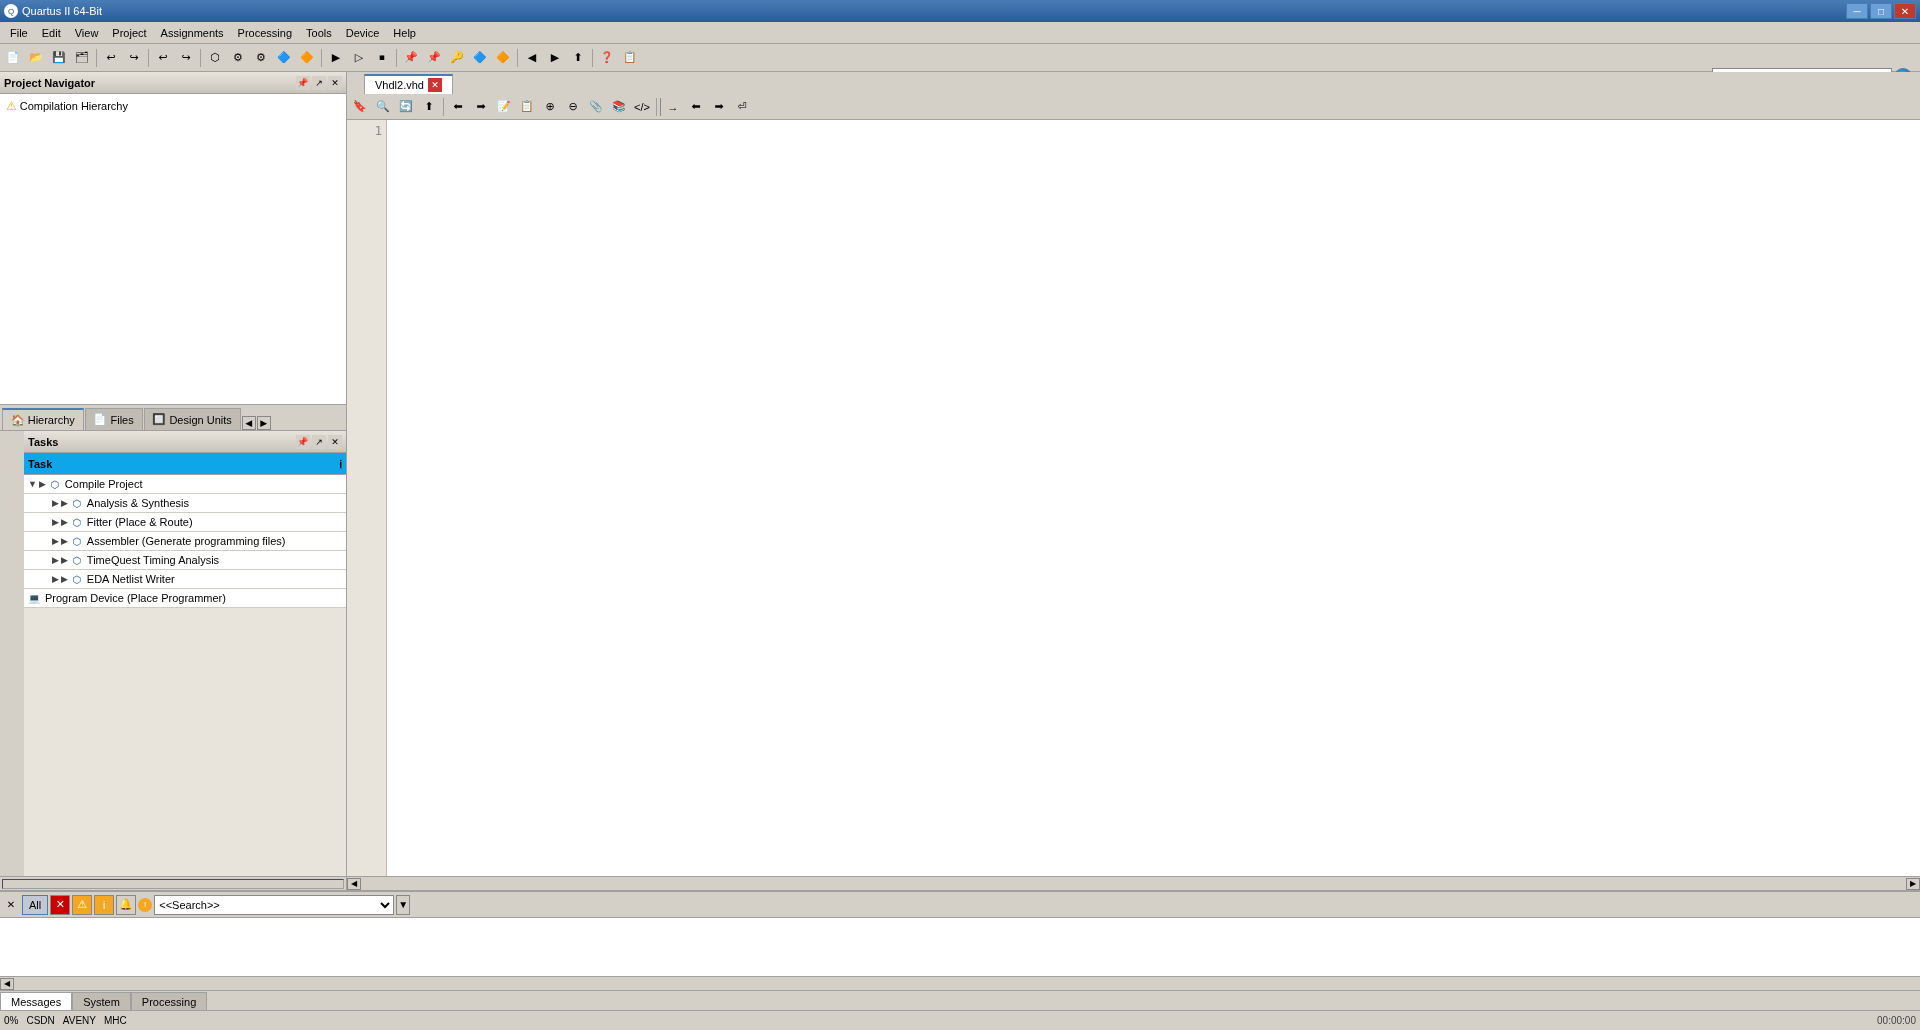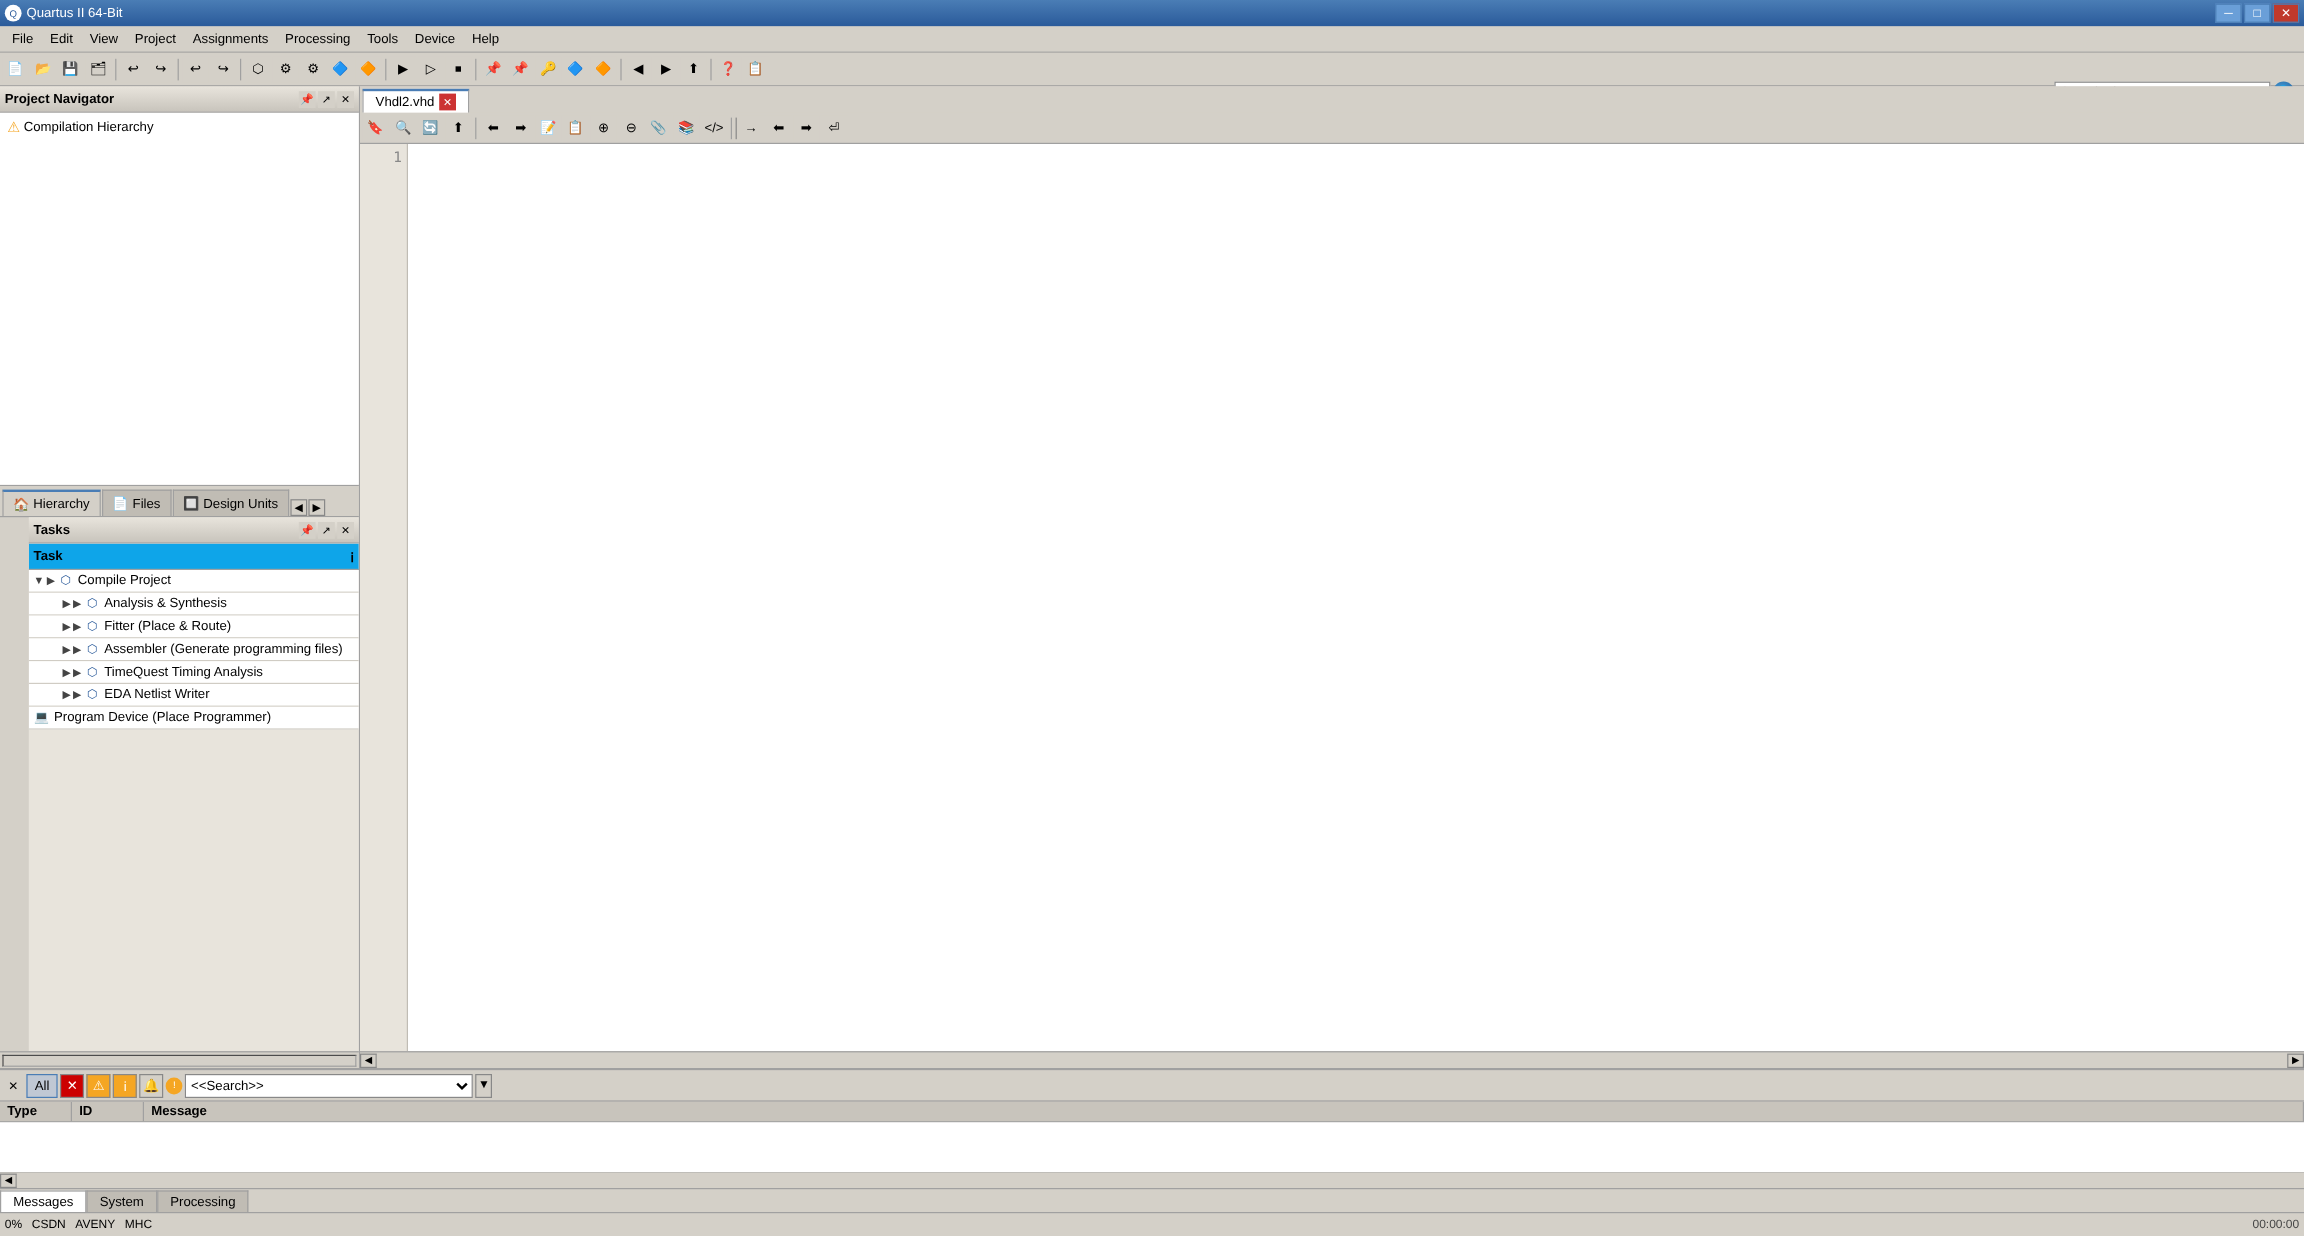--- a/index.html
+++ b/index.html
@@ -123,21 +123,21 @@
 
     
     #content-area {
       display: flex;
       height: calc(1030px - 22px - 22px - 28px - 28px);
       position: relative;
     }
 
     
     #left-panel {
-      width: 300px;
+      width: 347px;
       background: #d4d0c8;
       border-right: 1px solid #a0a0a0;
       display: flex;
       flex-direction: column;
       flex-shrink: 0;
     }
 
     
     #project-navigator {
       flex: 0 0 auto;
@@ -333,20 +333,21 @@
       border-bottom: none;
       cursor: pointer;
       font-size: 11px;
       display: flex;
       align-items: center;
       gap: 4px;
     }
     .editor-tab.active {
       background: white;
       border-top: 2px solid #4a7db5;
+      margin-left: 15px;
     }
     .tab-close {
       width: 14px;
       height: 14px;
       background: #cc3333;
       color: white;
       border: none;
       cursor: pointer;
       font-size: 9px;
       display: flex;
@@ -768,25 +769,20 @@
     <button class="msg-filter-btn" style="background:#f5a623;color:white;width:20px;height:20px;padding:0;display:flex;align-items:center;justify-content:center;">ℹ</button>
     <button class="msg-filter-btn" style="width:20px;height:20px;padding:0;display:flex;align-items:center;justify-content:center;">🔔</button>
     <div style="width:14px;height:14px;background:#f5a623;border-radius:50%;display:flex;align-items:center;justify-content:center;font-size:8px;color:white;">!</div>
     <select class="msg-search-select">
       <option>&lt;&lt;Search&gt;&gt;</option>
     </select>
     <div style="height:20px;width:14px;background:#d4d0c8;border:1px solid #888;display:flex;align-items:center;justify-content:center;font-size:10px;cursor:pointer;">▼</div>
   </div>
 
   <div id="messages-content">
-    <div class="messages-header">
-      <div class="msg-col msg-col-type">Type</div>
-      <div class="msg-col msg-col-id">ID</div>
-      <div class="msg-col msg-col-msg">Message</div>
-    </div>
 
     <div style="flex:1;background:white;height:60px;"></div>
   </div>
 
   <div style="height:14px;background:#d4d0c8;border-top:1px solid #a0a0a0;display:flex;align-items:center;">
     <div style="width:14px;height:12px;background:#d4d0c8;border:1px solid #888;display:flex;align-items:center;justify-content:center;font-size:8px;cursor:pointer;">◀</div>
     <div style="flex:1;height:10px;background:#d4d0c8;"></div>
   </div>
 
   <div id="bottom-tabs-area">

